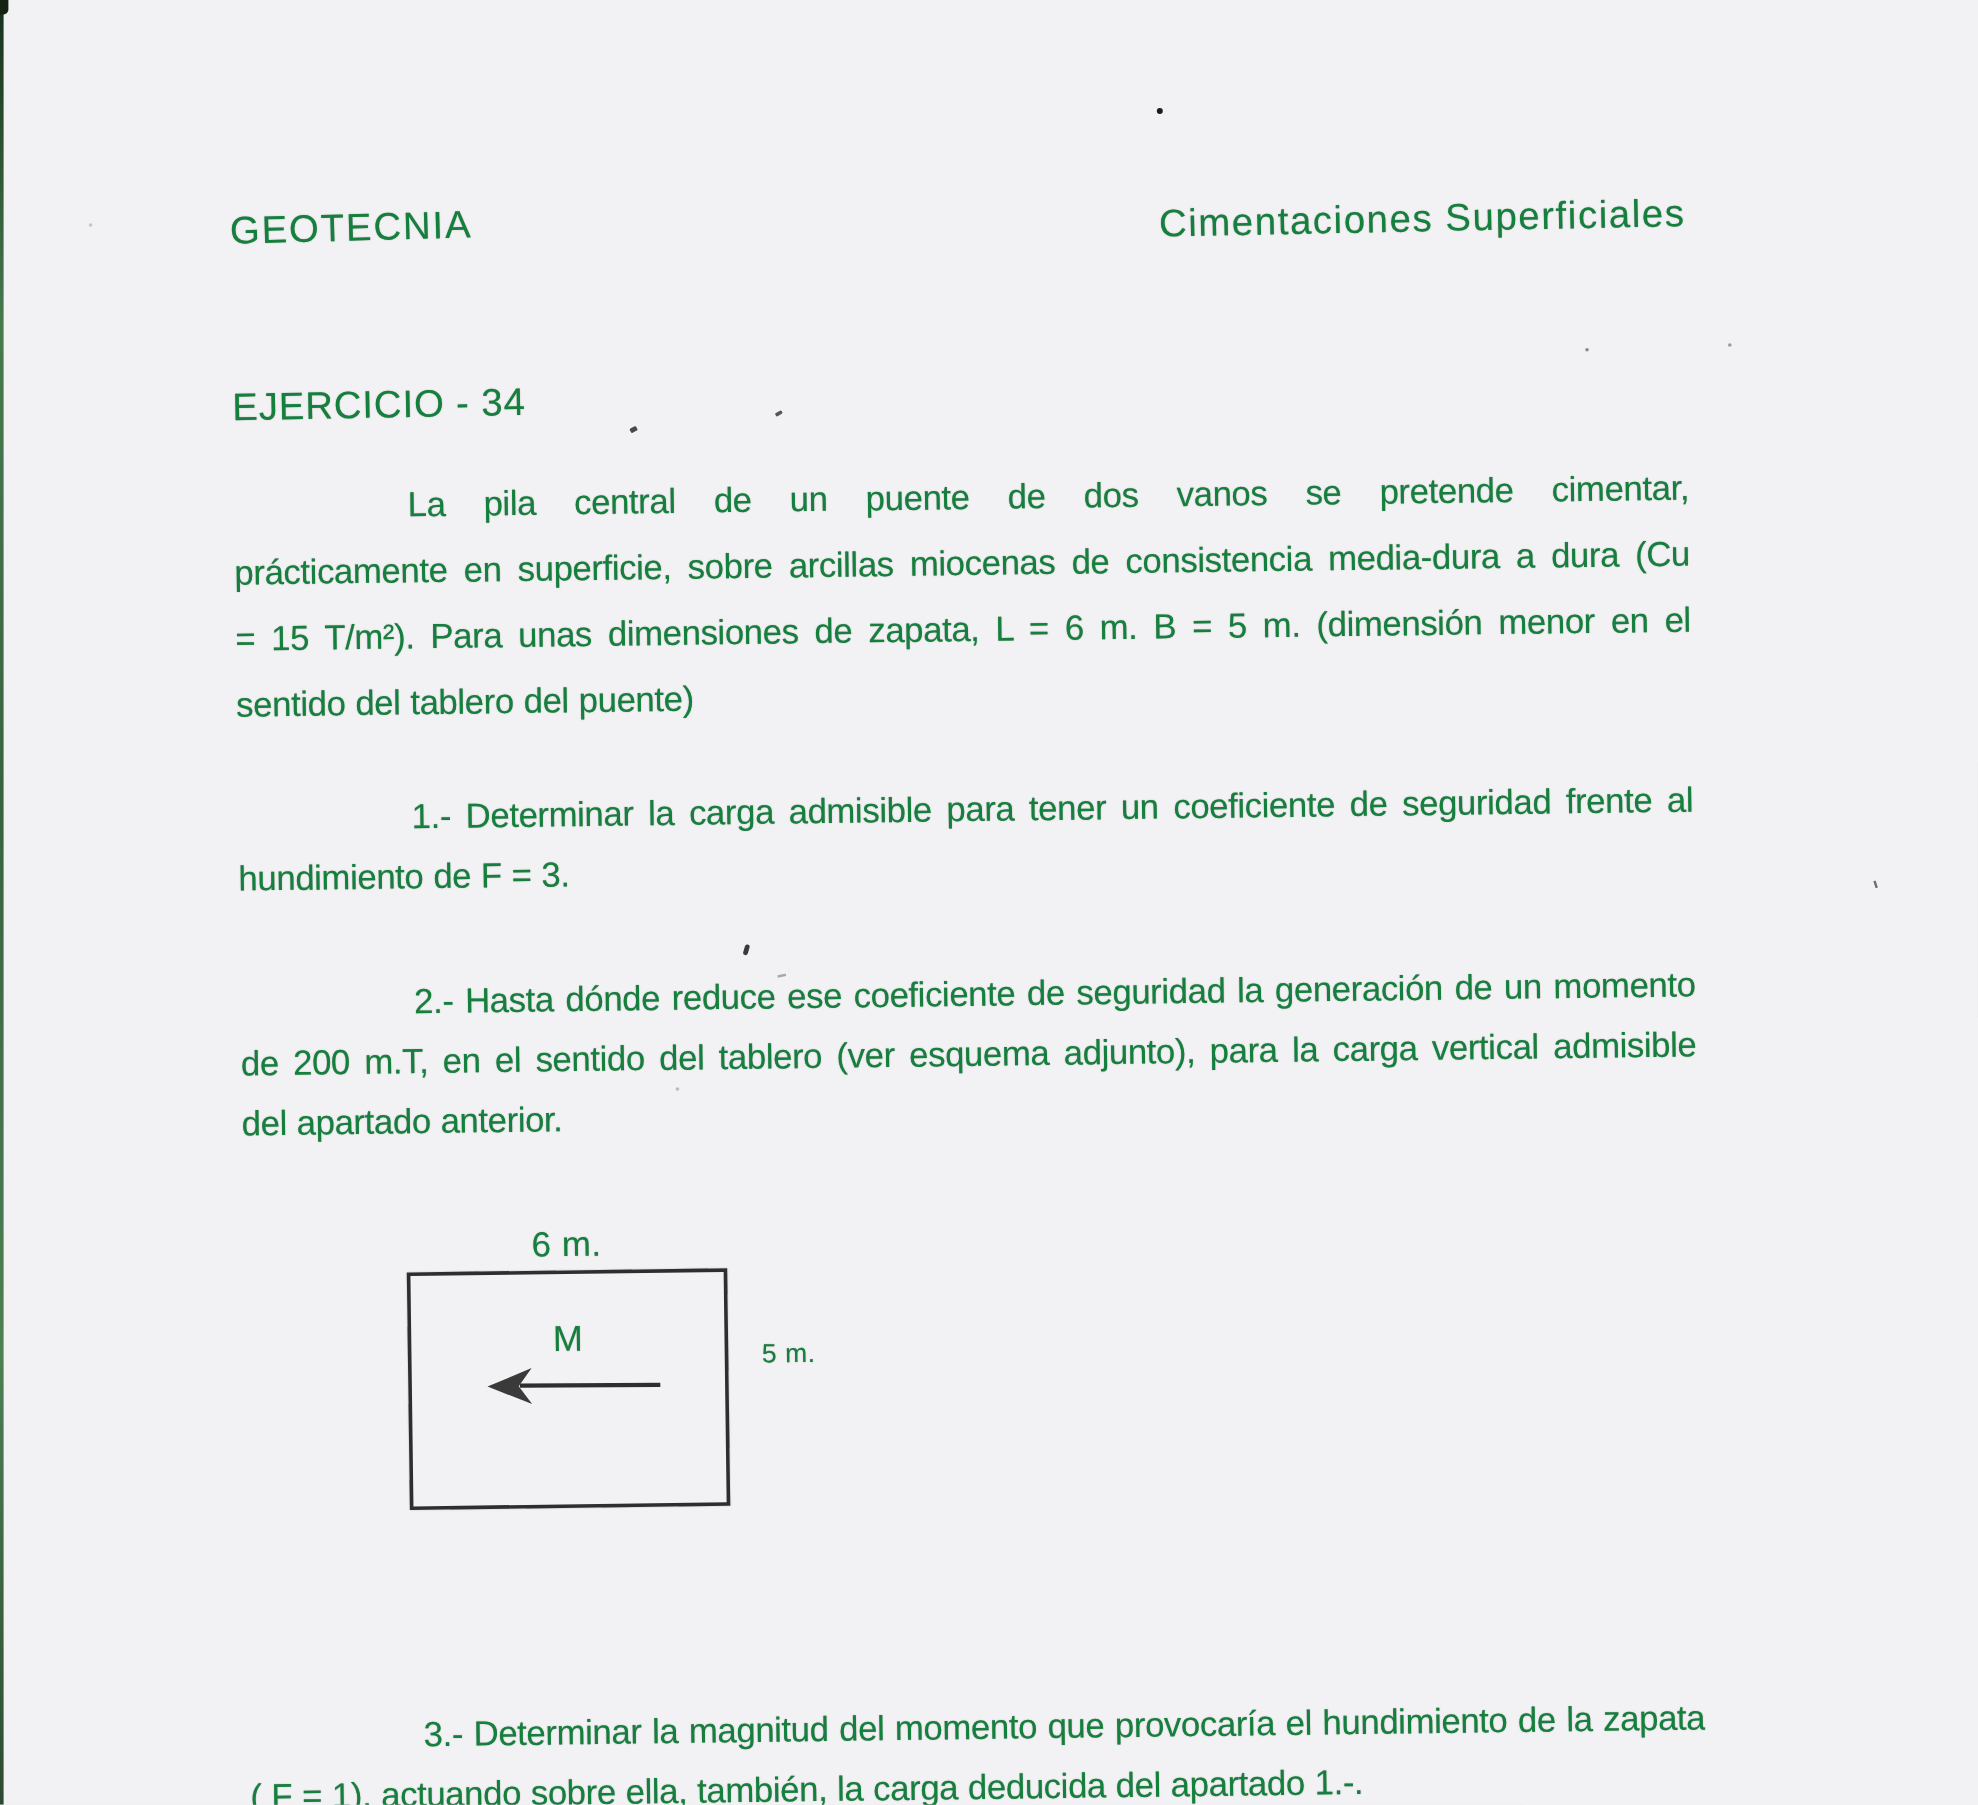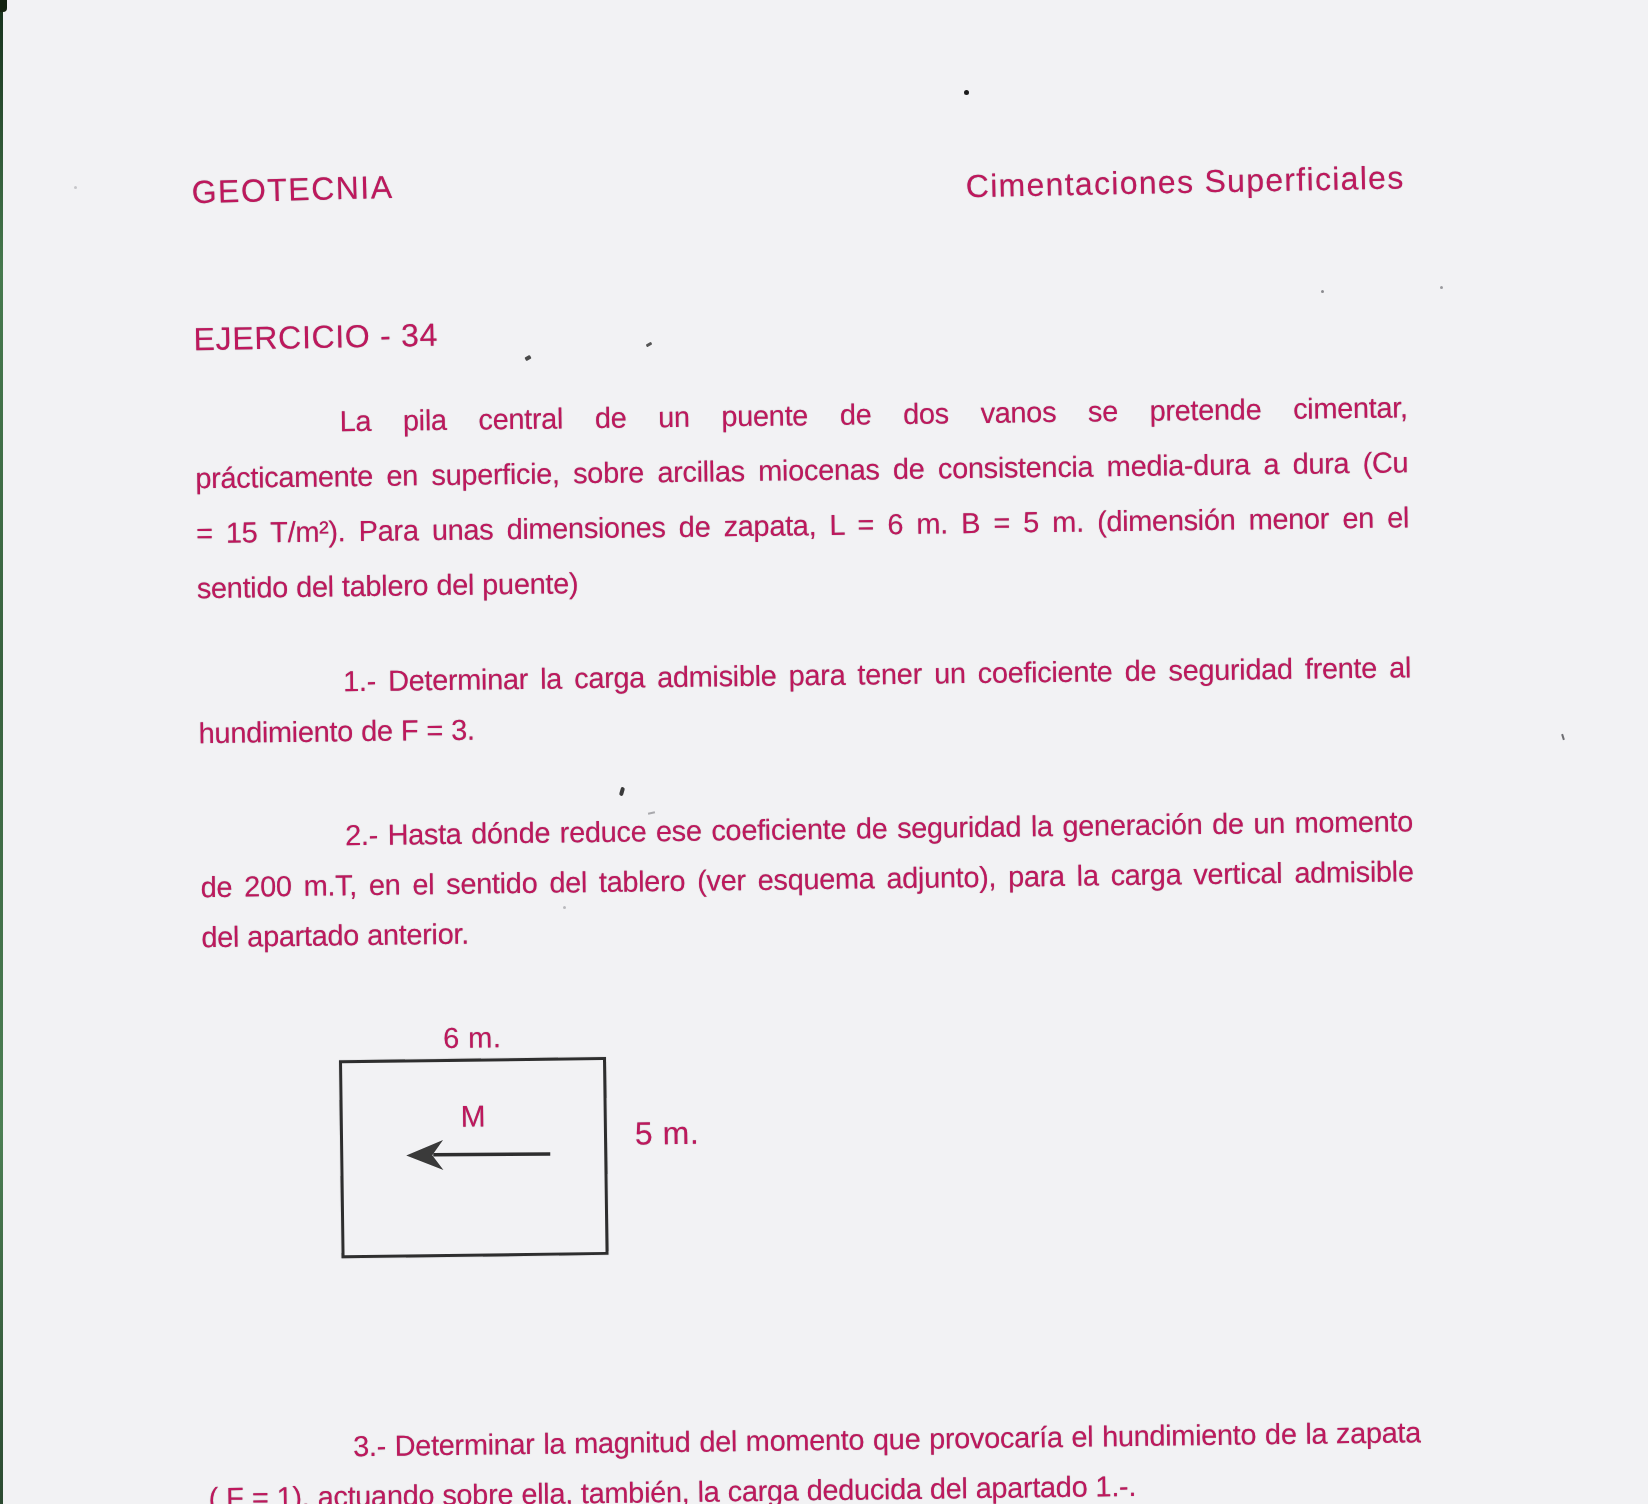--- a/index.html
+++ b/index.html
@@ -11,21 +11,21 @@
     background: #e9e9ec;
   }
   .page {
     position: absolute;
     left: 0; top: 0;
     width: 1648px;
     height: 1504px;
     background: #f2f2f4;
     overflow: hidden;
     font-family: "Liberation Sans", "DejaVu Sans", sans-serif;
-    color: #be185d;
+    color: #15803d;
   }
   .scan-edge {
     position: absolute;
     left: 0; top: 0;
     width: 3px;
     height: 1504px;
     background: linear-gradient(180deg, #16301b 0%, #477a4e 18%, #39623f 45%, #4d8054 75%, #2c4a31 100%);
   }
   .scan-edge-blob {
     position: absolute;
@@ -109,21 +109,21 @@
     position: absolute;
     left: 335px; top: 1017px;
     width: 267px;
     text-align: center;
     font-size: 29px;
     letter-spacing: 0.5px;
   }
   .dim-right {
     position: absolute;
     left: 630px; top: 1113px;
-    font-size: 32px;
+    font-size: 22px;
     letter-spacing: 0.5px;
     white-space: nowrap;
   }
   .moment-label {
     position: absolute;
     left: 335px; top: 1095px;
     width: 267px;
     text-align: center;
     font-size: 30px;
   }

